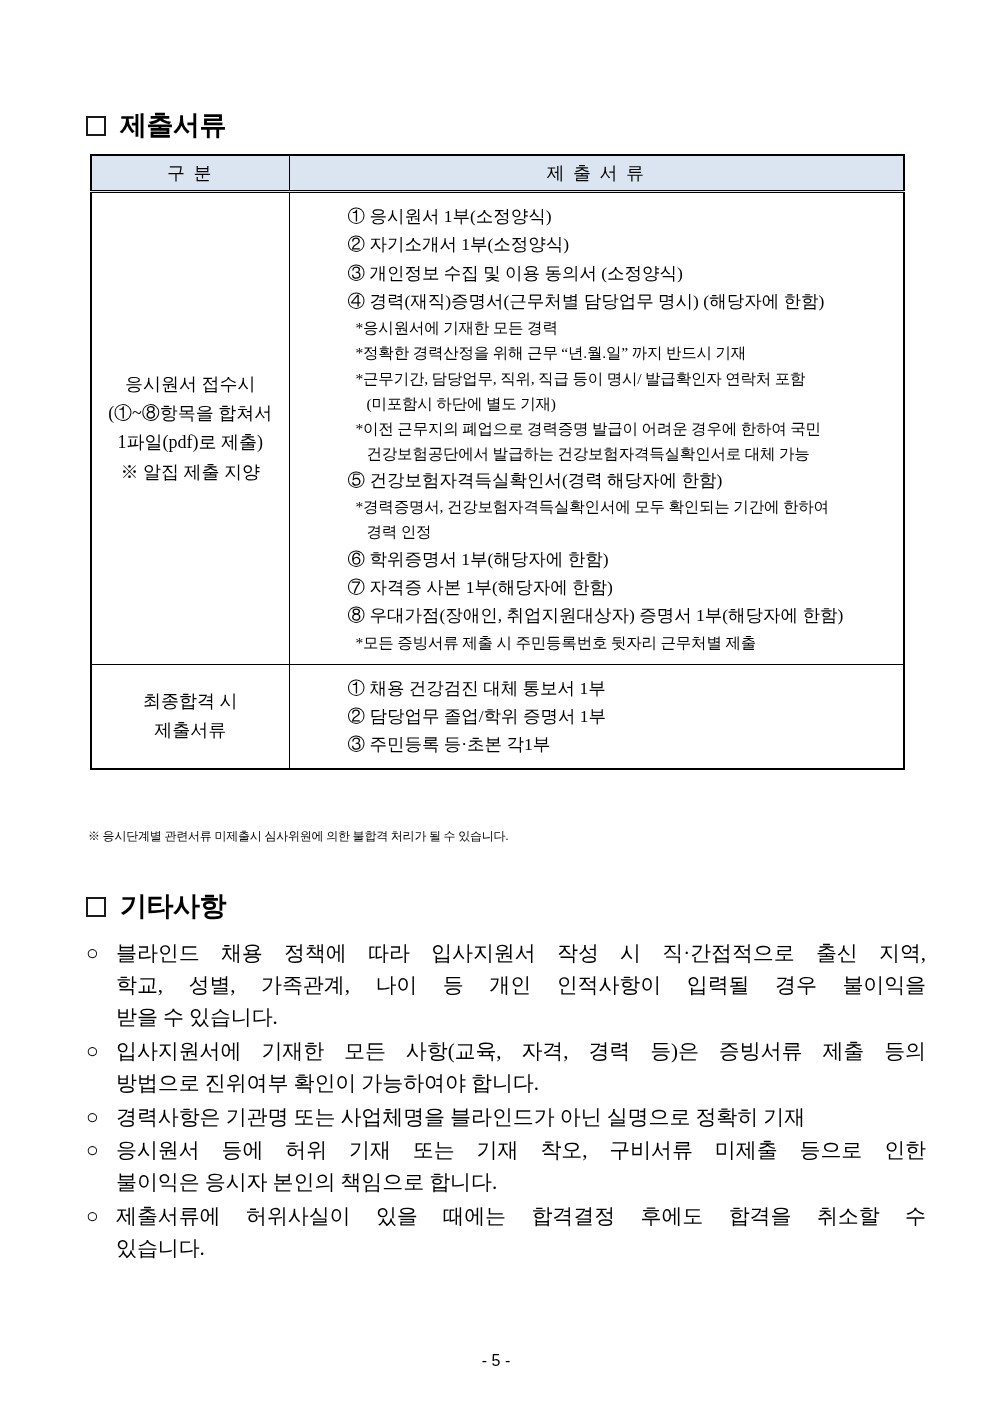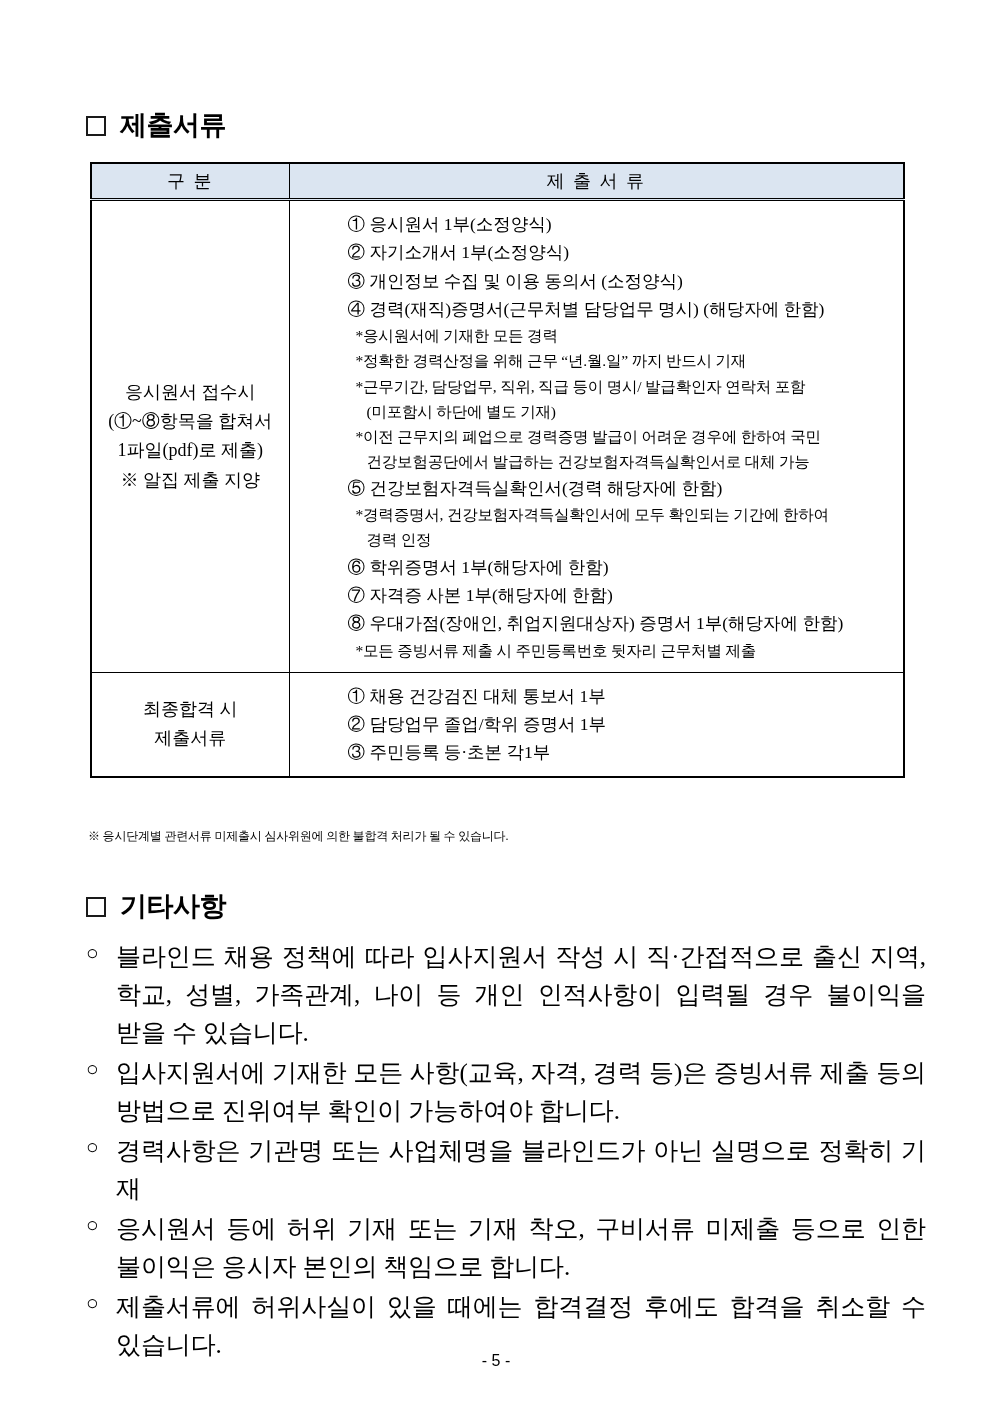--- a/index.html
+++ b/index.html
@@ -47,21 +47,21 @@
     flex: 0 0 auto;
   }
 
   #heading-docs { left: 86px; top: 112px; }
   #heading-etc  { left: 86px; top: 893px; }
 
   
   .doc-table {
     position: absolute;
     left: 90px;
-    top: 162px;
+    top: 154px;
     width: 813px;
     border-collapse: collapse;
     table-layout: fixed;
     border: 2px solid #000000;
   }
   .doc-table col.col-div  { width: 198px; }
   .doc-table col.col-docs { width: 615px; }
 
   .doc-table th,
   .doc-table td {
@@ -137,21 +137,21 @@
     margin-bottom: 2px;
   }
   .etc-bullet {
     flex: 0 0 auto;
     width: 30px;
     font-size: 21px;
     line-height: 1.52;
   }
   .etc-text {
     flex: 1 1 auto;
-    font-size: 25px;
+    font-size: 21px;
     line-height: 1.52;
     text-align: justify;
     text-justify: inter-character;
     letter-spacing: -0.1px;
   }
   .etc-text > span { display: block; }
   .etc-text > span.just {
     text-align: justify;
     text-align-last: justify;
   }

